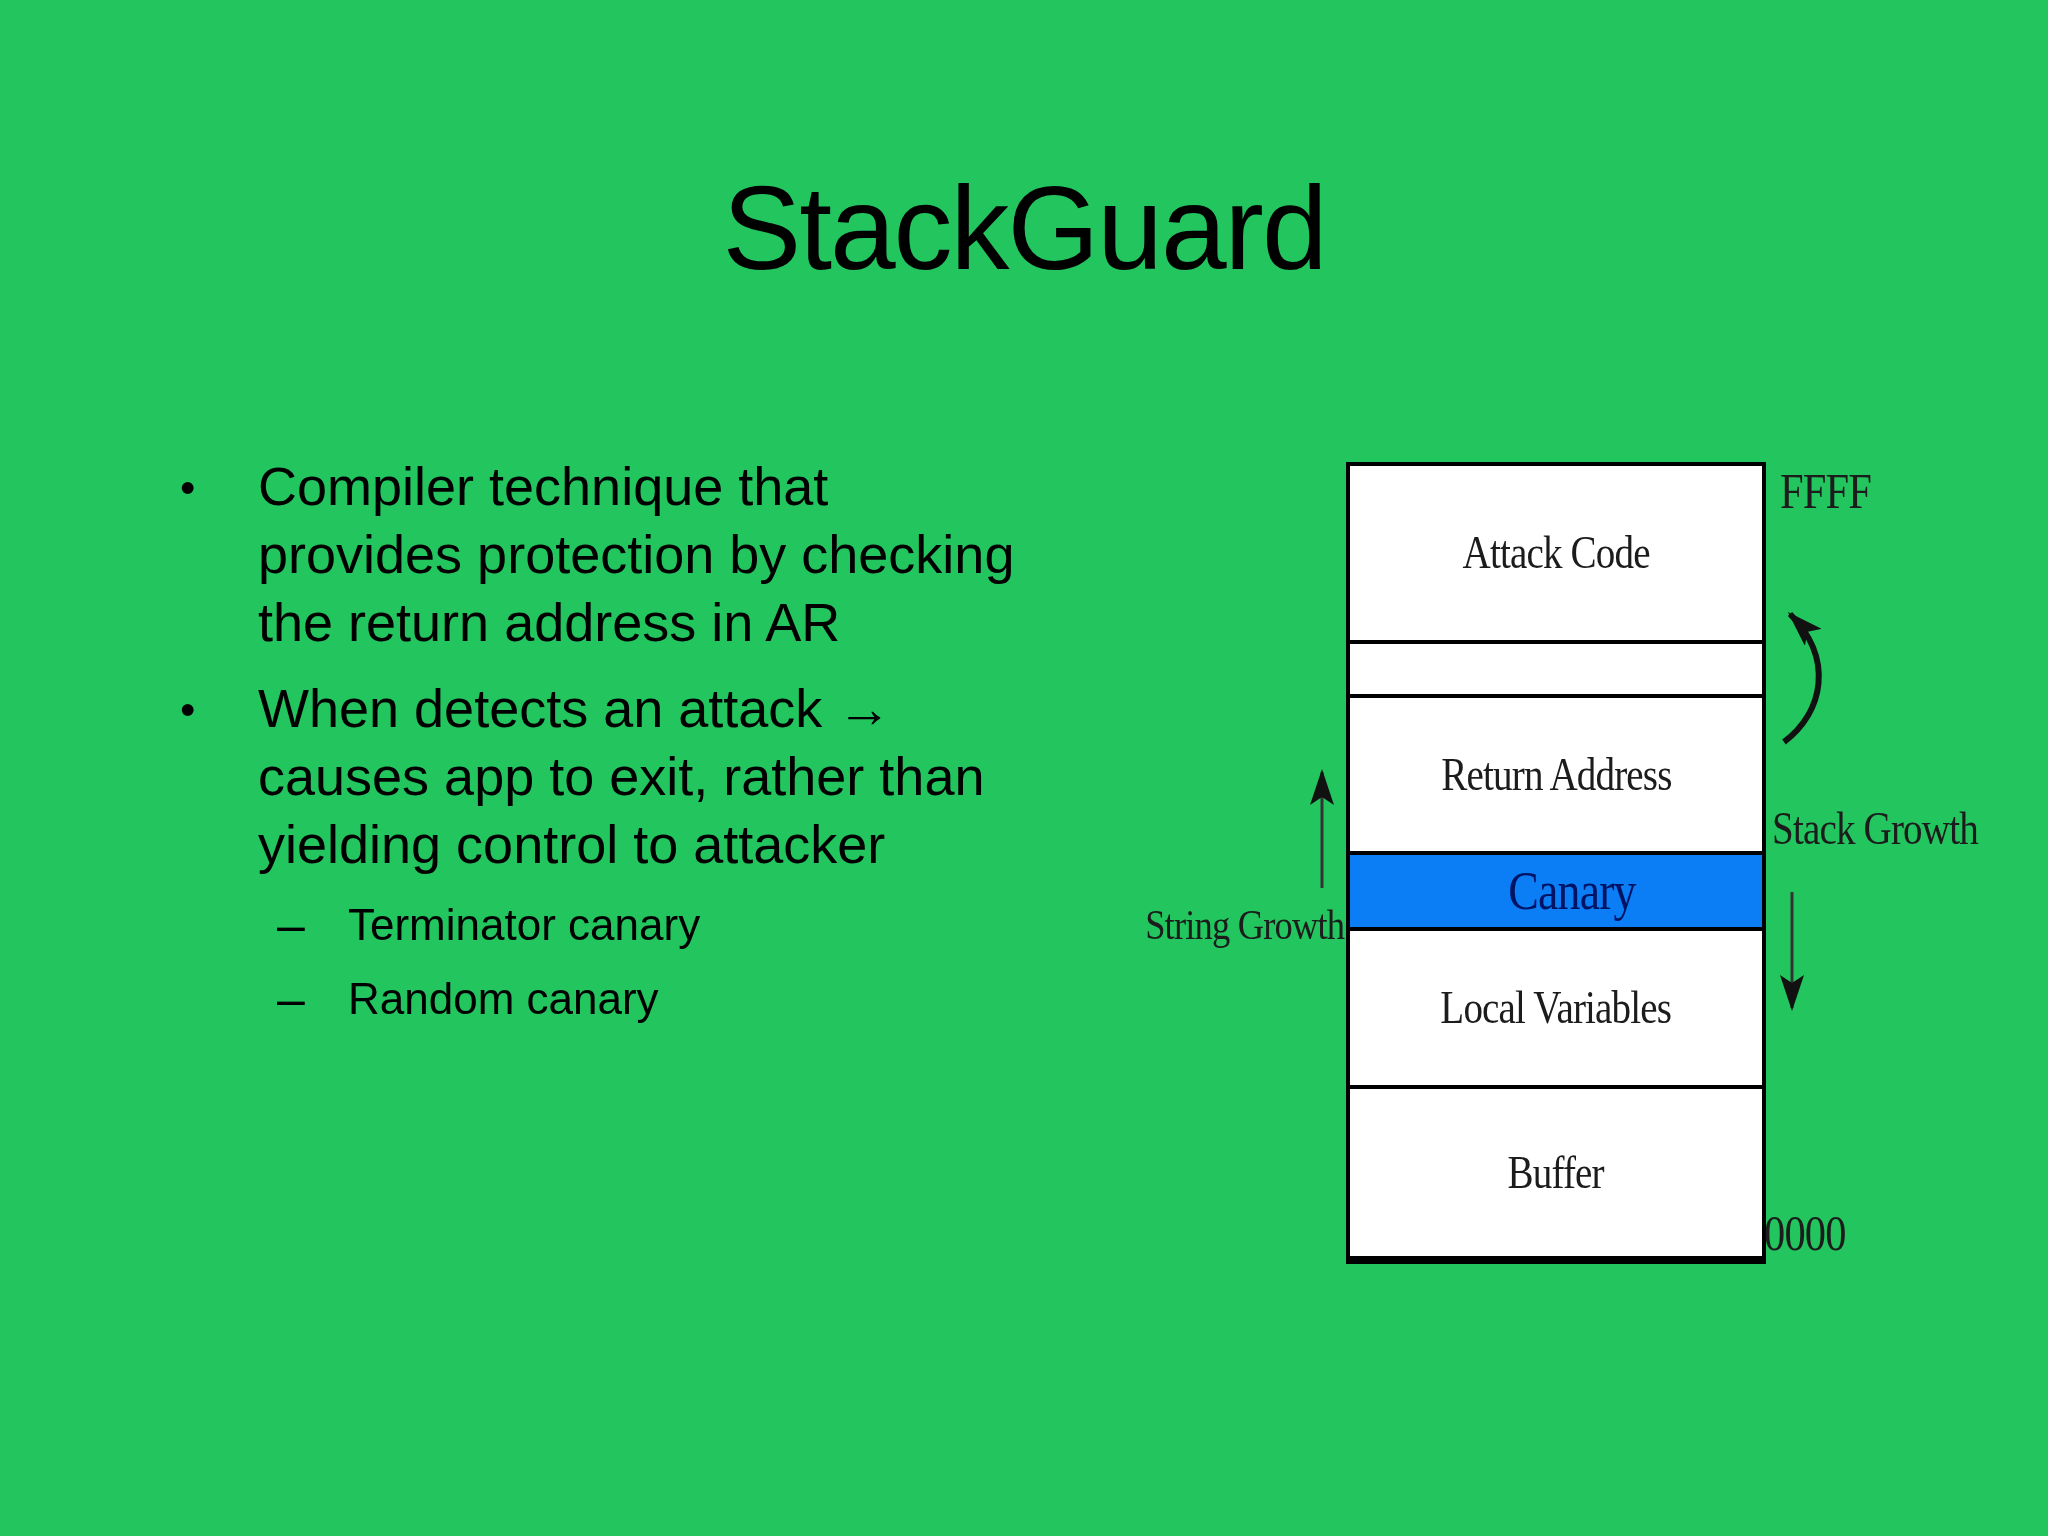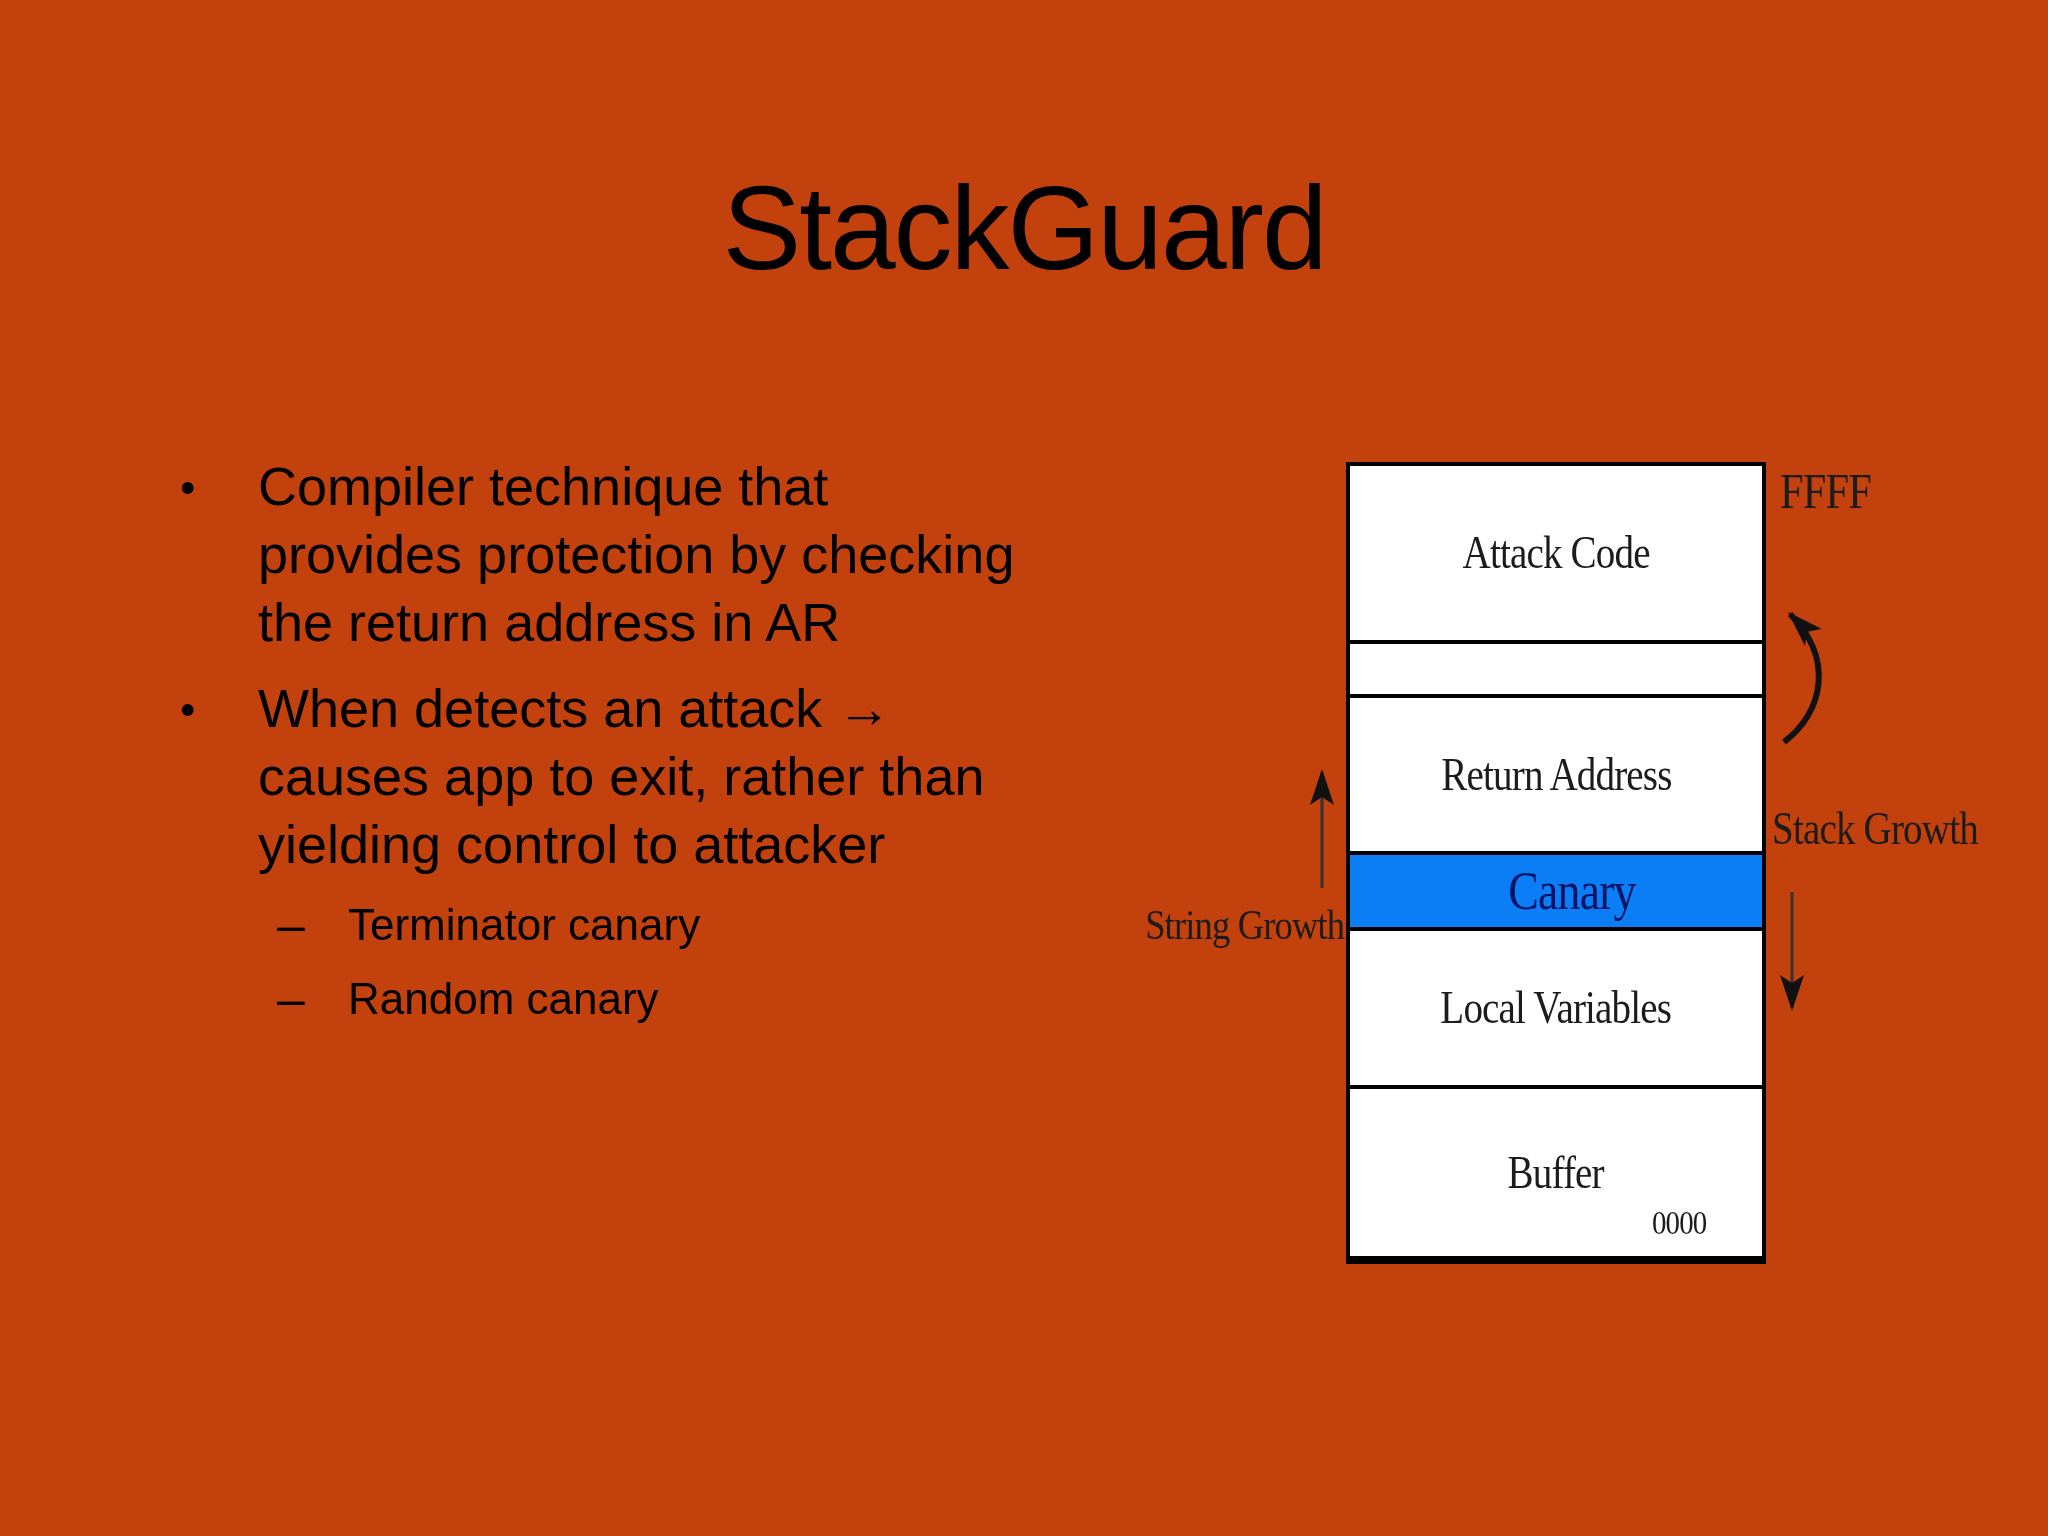--- a/index.html
+++ b/index.html
@@ -1,19 +1,19 @@
 <!DOCTYPE html>
 <html><head>
 <meta charset="utf-8">
 <style>
   html,body{margin:0;padding:0;background:#888;}
   .slide{
     position:relative;
     width:2048px;height:1536px;
-    background:#c2410c;
+    background:#22c55e;
     overflow:hidden;
     font-family:"Liberation Sans", sans-serif;
     color:#000;
   }
   
   .title{
     position:absolute;
     top:160px;left:0;width:100%;
     margin:0;
     text-align:center;
@@ -86,21 +86,21 @@
   .d-label{
     position:absolute;
     font-family:"Liberation Serif", serif;
     color:#1c1c1c;
     white-space:nowrap;
     letter-spacing:-1px;
   }
   .d-label span{display:inline-block;transform:scaleX(0.85);white-space:nowrap;}
   .addr-top   {left:1780px;top:462px;font-size:50px;}
   .addr-top span{transform-origin:left;}
-  .addr-bottom{left:1652px;top:1204px;font-size:34px;}
+  .addr-bottom{left:1764px;top:1204px;font-size:50px;}
   .addr-bottom span{transform-origin:left;}
   .stack-growth{left:1772px;top:802px;font-size:46px;}
   .stack-growth span{transform-origin:left;}
   .string-growth{left:1104px;top:900px;width:240px;text-align:right;font-size:43px;}
   .string-growth span{transform-origin:right;}
   
   .overlay{
     position:absolute;left:0;top:0;
     width:2048px;height:1536px;
     pointer-events:none;

